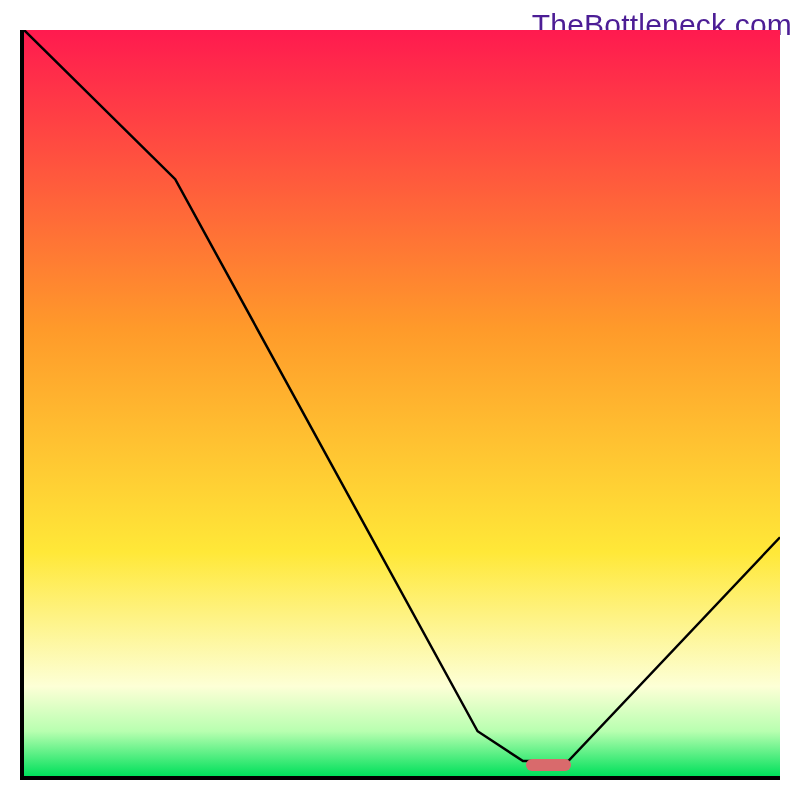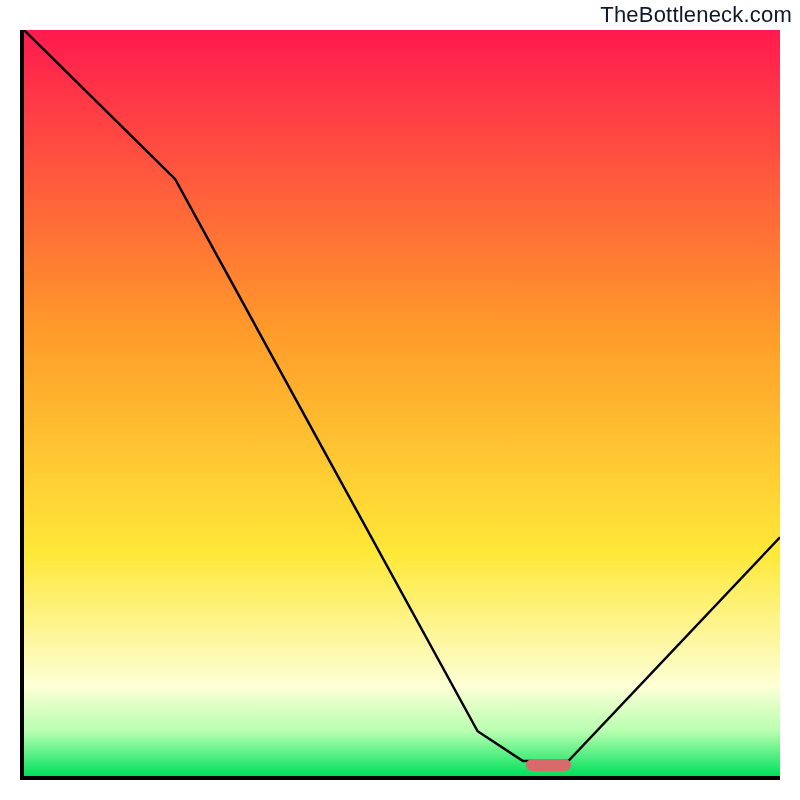--- a/index.html
+++ b/index.html
@@ -10,25 +10,25 @@
     background: #ffffff;
     font-family: Arial, Helvetica, sans-serif;
   }
   .container {
     position: relative;
     width: 800px;
     height: 800px;
   }
   .watermark {
     position: absolute;
-    top: 2px;
+    top: 8px;
     right: 8px;
-    font-size: 22px;
+    font-size: 30px;
     font-weight: 500;
-    color: #0f172a;
+    color: #4c1d95;
     letter-spacing: 0.2px;
   }
   .plot-frame {
     position: absolute;
     left: 20px;
     top: 30px;
     width: 760px;
     height: 750px;
     border-left: 4px solid #000;
     border-bottom: 4px solid #000;

